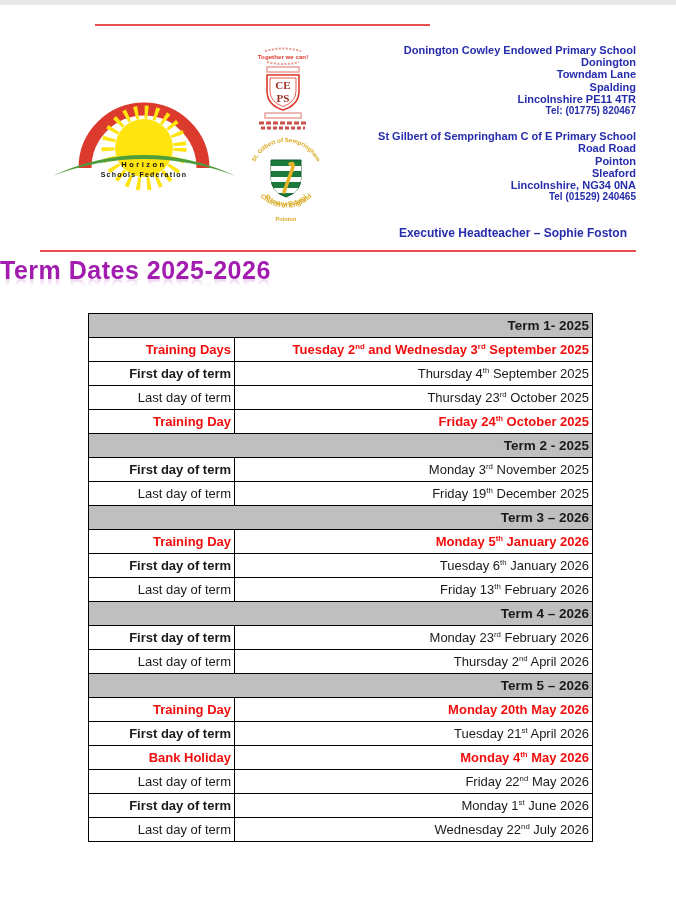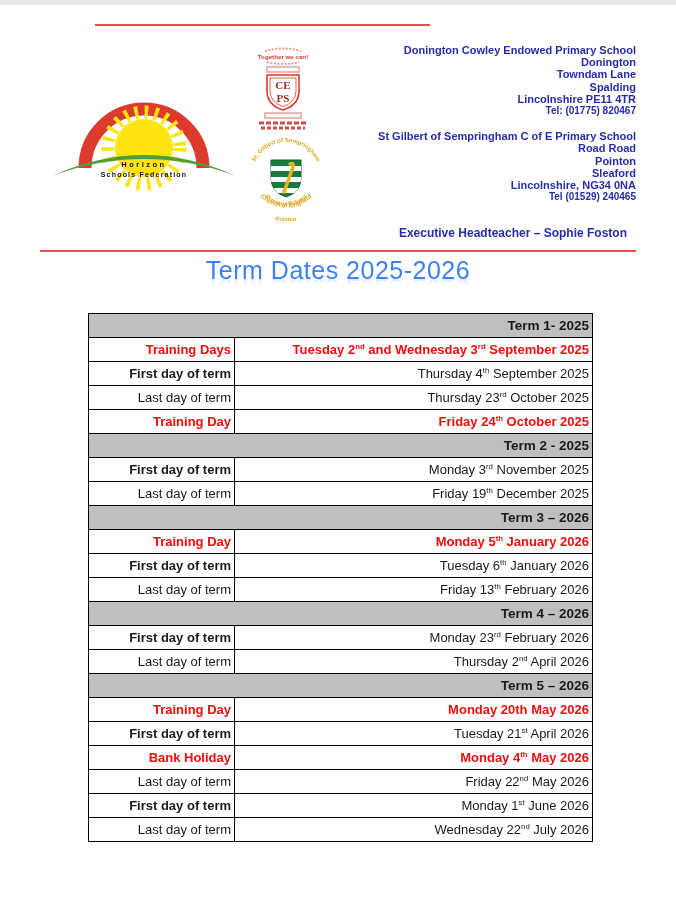--- a/index.html
+++ b/index.html
@@ -21,22 +21,22 @@
   .addr .school-block { margin-bottom:13px; }
   .exec { position:absolute; right:49px; top:226px; color:#262DAB; font-weight:bold; font-size:12px; }
 
   
   .horizon { position:absolute; left:52px; top:76px; }
   .ceps { position:absolute; left:243px; top:47px; }
   .stgilbert { position:absolute; left:244px; top:136px; }
 
   
   .title {
-    position:absolute; left:0; top:256px; width:676px; text-align:center;
-    color:#3b82f6; font-size:25px; font-weight:normal; letter-spacing:0.5px;
+    position:absolute; left:0; top:256px; width:676px; 
+    color:#a21caf; font-size:25px; font-weight:bold; letter-spacing:0.5px;
     -webkit-box-reflect: below -12px linear-gradient(transparent 55%, rgba(0,0,0,0.35));
   }
 
   
   table.terms {
     position:absolute; left:88px; top:313px; width:505px;
     border-collapse:collapse; table-layout:fixed;
     font-size:13px; color:#1a1a1a;
   }
   table.terms td { border:1px solid #000; height:23px; padding:0 3px; text-align:right; vertical-align:middle; }

